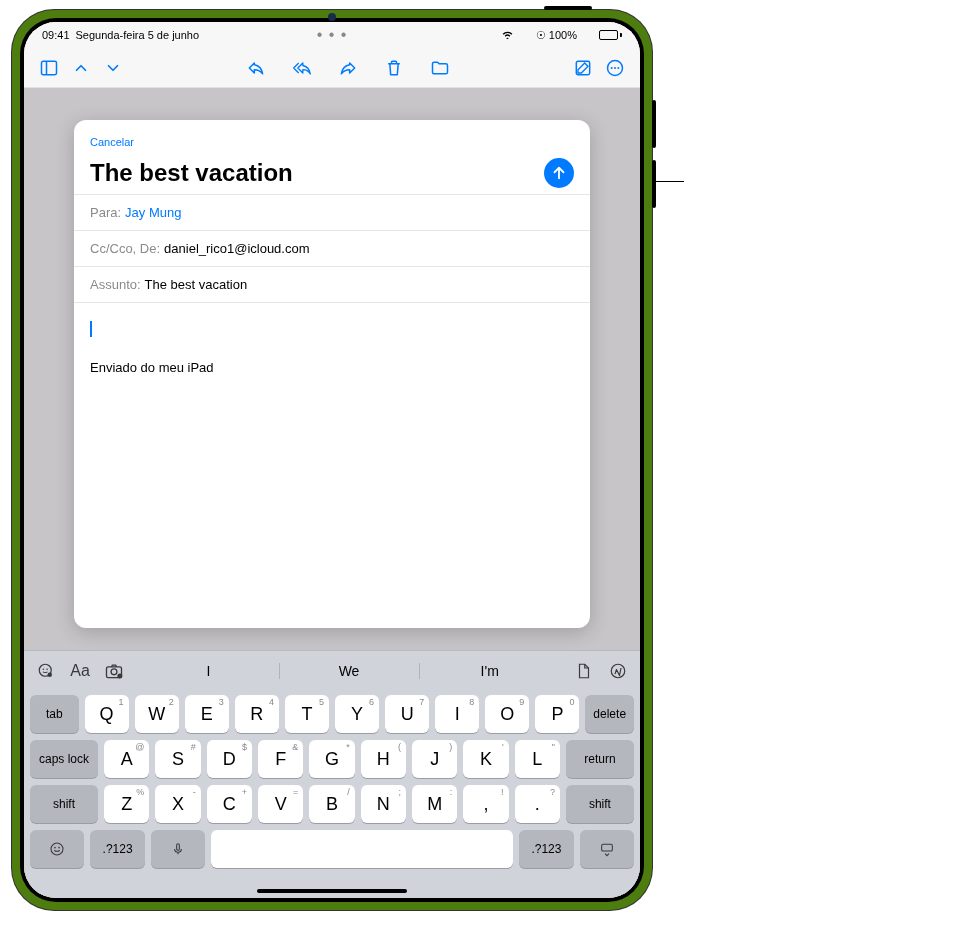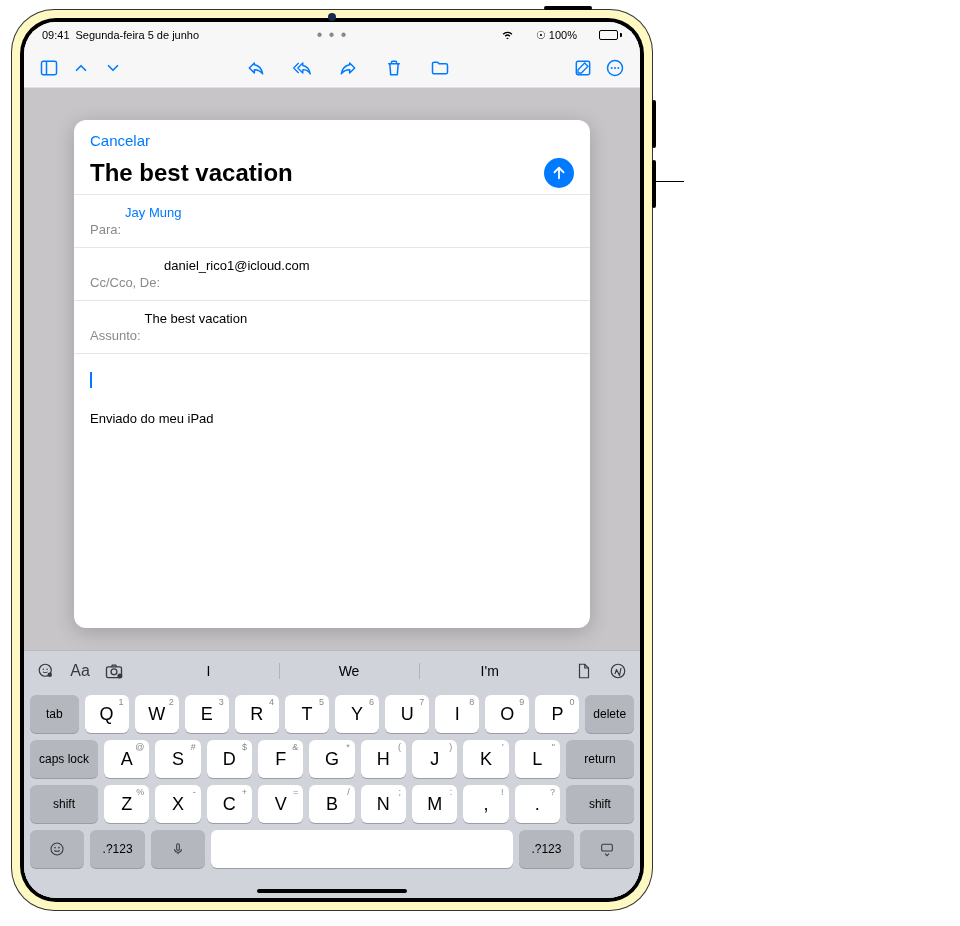--- a/index.html
+++ b/index.html
@@ -2,21 +2,21 @@
 <html><head>
   <meta charset="utf-8">
   <style>
     * { box-sizing: border-box; margin: 0; padding: 0; font-family: -apple-system, Helvetica, Arial, sans-serif; }
     body { background: #fff; width: 960px; height: 926px; position: relative; }
     .stage { position: relative; width: 960px; height: 926px; }
     .callout { position: absolute; left: 690px; top: 170px; width: 250px; font-size: 22px; line-height: 1.35; color: #000; }
     .callout-line { position: absolute; height: 1px; background: #000; left: 567px; top: 181px; width: 117px; }
 
     
-    .ipad { position: absolute; left: 12px; top: 10px; width: 640px; height: 900px; background: #fef9c3; border-radius: 42px; padding: 8px; box-shadow: 0 0 0 1px #333; }
+    .ipad { position: absolute; left: 12px; top: 10px; width: 640px; height: 900px; background: #4d7c0f; border-radius: 42px; padding: 8px; box-shadow: 0 0 0 1px #333; }
     .ipad-volup { position: absolute; right: -4px; top: 90px; width: 4px; height: 48px; background: #000; border-radius: 2px; }
     .ipad-voldn { position: absolute; right: -4px; top: 150px; width: 4px; height: 48px; background: #000; border-radius: 2px; }
     .ipad-power { position: absolute; top: -4px; right: 60px; height: 4px; width: 48px; background: #000; border-radius: 2px; }
     .ipad-inner { width: 100%; height: 100%; background: #000; border-radius: 36px; padding: 4px; }
     .screen { width: 100%; height: 100%; background: #fff; border-radius: 32px; overflow: hidden; position: relative; display: flex; flex-direction: column; }
     .cam { position: absolute; top: 3px; left: 50%; transform: translateX(-50%); width: 8px; height: 8px; background: #1a2a4a; border-radius: 50%; z-index: 100; }
 
     
     .statusbar { height: 26px; display: flex; align-items: center; justify-content: space-between; padding: 0 18px; font-size: 11px; color: #000; background: #f7f7f7; position: relative; z-index: 20; }
     .status-left { display: flex; gap: 6px; }
@@ -33,27 +33,27 @@
     .mail-toolbar .tb-icon { color: #007aff; width: 26px; height: 26px; display: flex; align-items: center; justify-content: center; }
     .mail-toolbar .tb-group { display: flex; gap: 20px; }
     .spacer { flex: 1; }
 
     
     .dimmed-bg { position: absolute; top: 66px; left: 0; right: 0; bottom: 0; background: #c7c5c7; z-index: 1; }
 
     
     .compose { position: absolute; left: 50px; right: 50px; top: 98px; bottom: 270px; background: #fff; border-radius: 12px; z-index: 30; display: flex; flex-direction: column; box-shadow: 0 4px 20px rgba(0,0,0,0.2); }
     .compose-top { padding: 12px 16px 0; }
-    .cancel { color: #007aff; font-size: 15px; }
+    .cancel { color: #007aff; font-size: 11px; }
     .compose-header { display: flex; align-items: center; justify-content: space-between; padding: 8px 16px 6px; }
     .compose-title { font-size: 24px; font-weight: 700; }
     .send-btn { width: 30px; height: 30px; border-radius: 50%; background: #007aff; display: flex; align-items: center; justify-content: center; color: #fff; }
     .field-row { padding: 10px 16px; font-size: 13px; border-top: 1px solid #e6e6e6; display: flex; gap: 4px; }
     .field-row:first-of-type { border-top: 1px solid #e6e6e6; margin-top: 6px; }
-    .field-label { color: #8a8a8e; margin-top: 17px; }
+    .field-label { color: #8a8a8e; }
     .field-value { color: #000; }
     .field-value.link { color: #007aff; }
     .body-area { padding: 12px 16px; font-size: 13px; flex: 1; border-top: 1px solid #e6e6e6; }
     .body-area .cursor-line { height: 16px; width: 2px; background: #007aff; display: inline-block; margin-top: 6px; }
     .body-area .sig { margin-top: 20px; }
 
     
     .kb-wrap { position: absolute; left: 0; right: 0; bottom: 0; height: 248px; background: #d0d3d9; z-index: 40; border-top: 1px solid #b6b9be; display: flex; flex-direction: column; }
     .suggest-bar { height: 40px; display: flex; align-items: center; padding: 0 8px; gap: 4px; }
     .sb-icon { width: 28px; height: 28px; display: flex; align-items: center; justify-content: center; color: #3a3a3c; }

